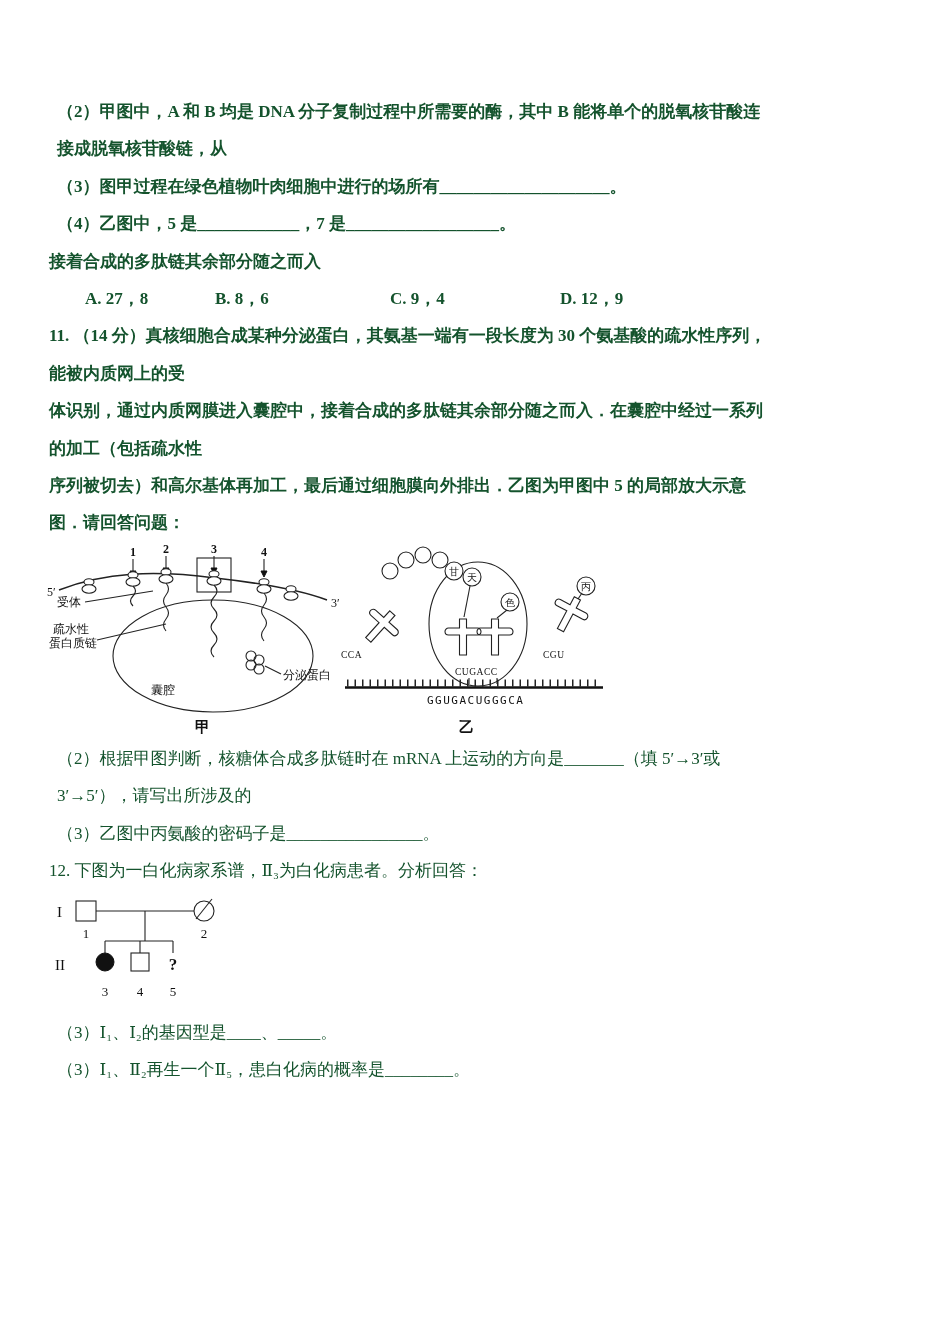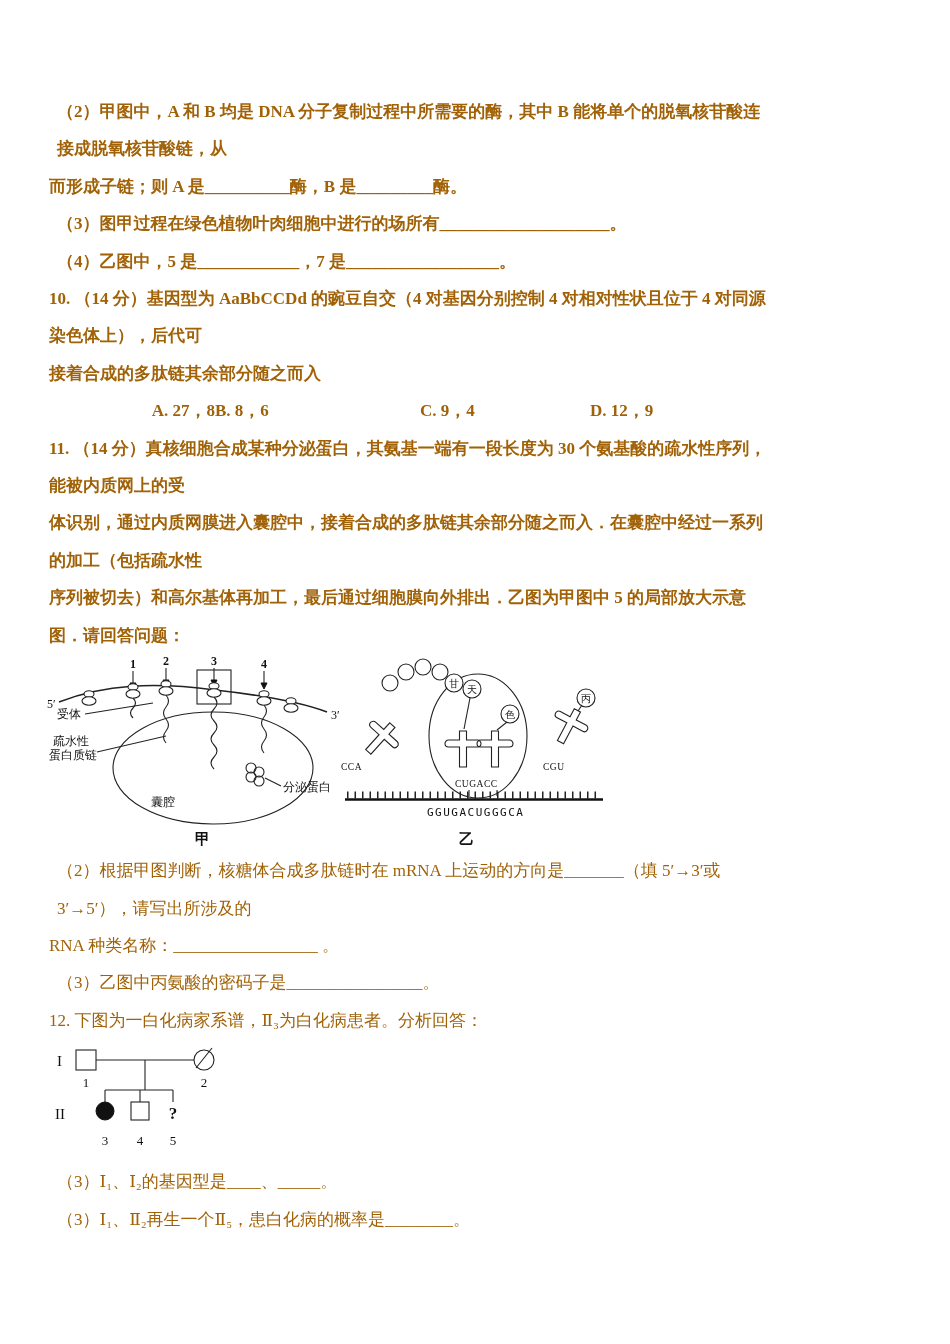--- a/index.html
+++ b/index.html
@@ -1,26 +1,26 @@
 <!DOCTYPE html>
 <html><head>
 <meta charset="utf-8">
 <style>
   html,body{margin:0;padding:0;background:#fff;}
-  .page{position:relative;width:814px;height:1344px;background:#ffffff;color:#a16207;
+  .page{position:relative;width:814px;height:1344px;background:#ffffff;color:#14532d;
         font-family:"Liberation Serif","DejaVu Serif",serif;overflow:hidden;}
   .content{padding:93px 44px 0 49px;}
   .line{font-size:17px;line-height:37.4px;margin:0;white-space:pre-wrap;}
   .b{font-weight:bold;}
   .ind{padding-left:8px;}
   .opts{display:flex;font-size:17px;line-height:37.4px;font-weight:bold;padding-left:36px;}
   .opts span{display:inline-block;}
-  .opt-a{width:130px;text-align:right;}
+  .opt-a{width:130px;}
   .opt-b{width:175px;}
-  .opt-c{width:170px;margin-left:30px;}
+  .opt-c{width:170px;}
   .fig{display:block;margin:2px 0 0 -4px;}
   .ped{display:block;margin:4px 0 0 6px;}
   svg text{font-family:"Liberation Serif","DejaVu Serif",serif;fill:#111;}
   svg .sh{fill:none;stroke:#222;stroke-width:1.1;}
   svg .sh2{fill:none;stroke:#222;stroke-width:1.6;}
   svg .wh{fill:#fff;stroke:#222;stroke-width:1.1;}
   svg .blk{fill:#111;stroke:#111;}
   .dlabel{font-size:12px;}
   .dnum{font-size:12px;font-weight:bold;}
   .dcap{font-size:15px;font-weight:bold;}
@@ -31,25 +31,23 @@
   .pgen{font-size:15px;}
   .pq{font-size:17px;font-weight:bold;text-anchor:middle;}
 </style>
 </head>
 <body>
 
 <div class="page">
   <div class="content">
 
     <p class="line b ind">（2）甲图中，A 和 B 均是 DNA 分子复制过程中所需要的酶，其中 B 能将单个的脱氧核苷酸连接成脱氧核苷酸链，从</p>
-    <p class="line b">而形成子链；则 A 是__________酶，B 是_________酶。</p>
     <p class="line b ind">（3）图甲过程在绿色植物叶肉细胞中进行的场所有____________________。</p>
     <p class="line b ind">（4）乙图中，5 是____________，7 是__________________。</p>
 
-    <p class="line b">10. （14 分）基因型为 AaBbCCDd 的豌豆自交（4 对基因分别控制 4 对相对性状且位于 4 对同源染色体上），后代可</p>
     <p class="line b">接着合成的多肽链其余部分随之而入</p>
     <div class="opts">
       <span class="opt-a">A. 27，8</span>
       <span class="opt-b">B. 8，6</span>
       <span class="opt-c">C. 9，4</span>
       <span class="opt-d">D. 12，9</span>
     </div>
 
     <p class="line b">11. （14 分）真核细胞合成某种分泌蛋白，其氨基一端有一段长度为 30 个氨基酸的疏水性序列，能被内质网上的受</p>
     <p class="line b">体识别，通过内质网膜进入囊腔中，接着合成的多肽链其余部分随之而入．在囊腔中经过一系列的加工（包括疏水性</p>
@@ -188,21 +186,20 @@
         <g>
           <line x1="302" y1="139" x2="557" y2="139" stroke="#222" stroke-width="7" stroke-dasharray="1.5 6"></line>
           <line x1="300" y1="143.5" x2="558" y2="143.5" stroke="#111" stroke-width="2.6"></line>
         </g>
         <text class="dseq" x="382" y="160">GGUGACUGGGCA</text>
         <text class="dcap" x="414" y="188">乙</text>
       </g>
     </svg>
 
     <p class="line ind">（2）根据甲图判断，核糖体合成多肽链时在 mRNA 上运动的方向是_______（填 5′→3′或 3′→5′），请写出所涉及的</p>
-    <p class="line">RNA 种类名称：_________________ 。</p>
     <p class="line ind">（3）乙图中丙氨酸的密码子是________________。</p>
 
     <p class="line">12. 下图为一白化病家系谱，Ⅱ₃为白化病患者。分析回答：</p>
 
     <svg class="ped" width="200" height="120" viewBox="0 0 200 120">
       <text class="pgen" x="2" y="23">I</text>
       <text class="pgen" x="0" y="76">II</text>
 
       <rect class="sh" x="21" y="7" width="20" height="20"></rect>
       <circle class="sh" cx="149" cy="17" r="10"></circle>

